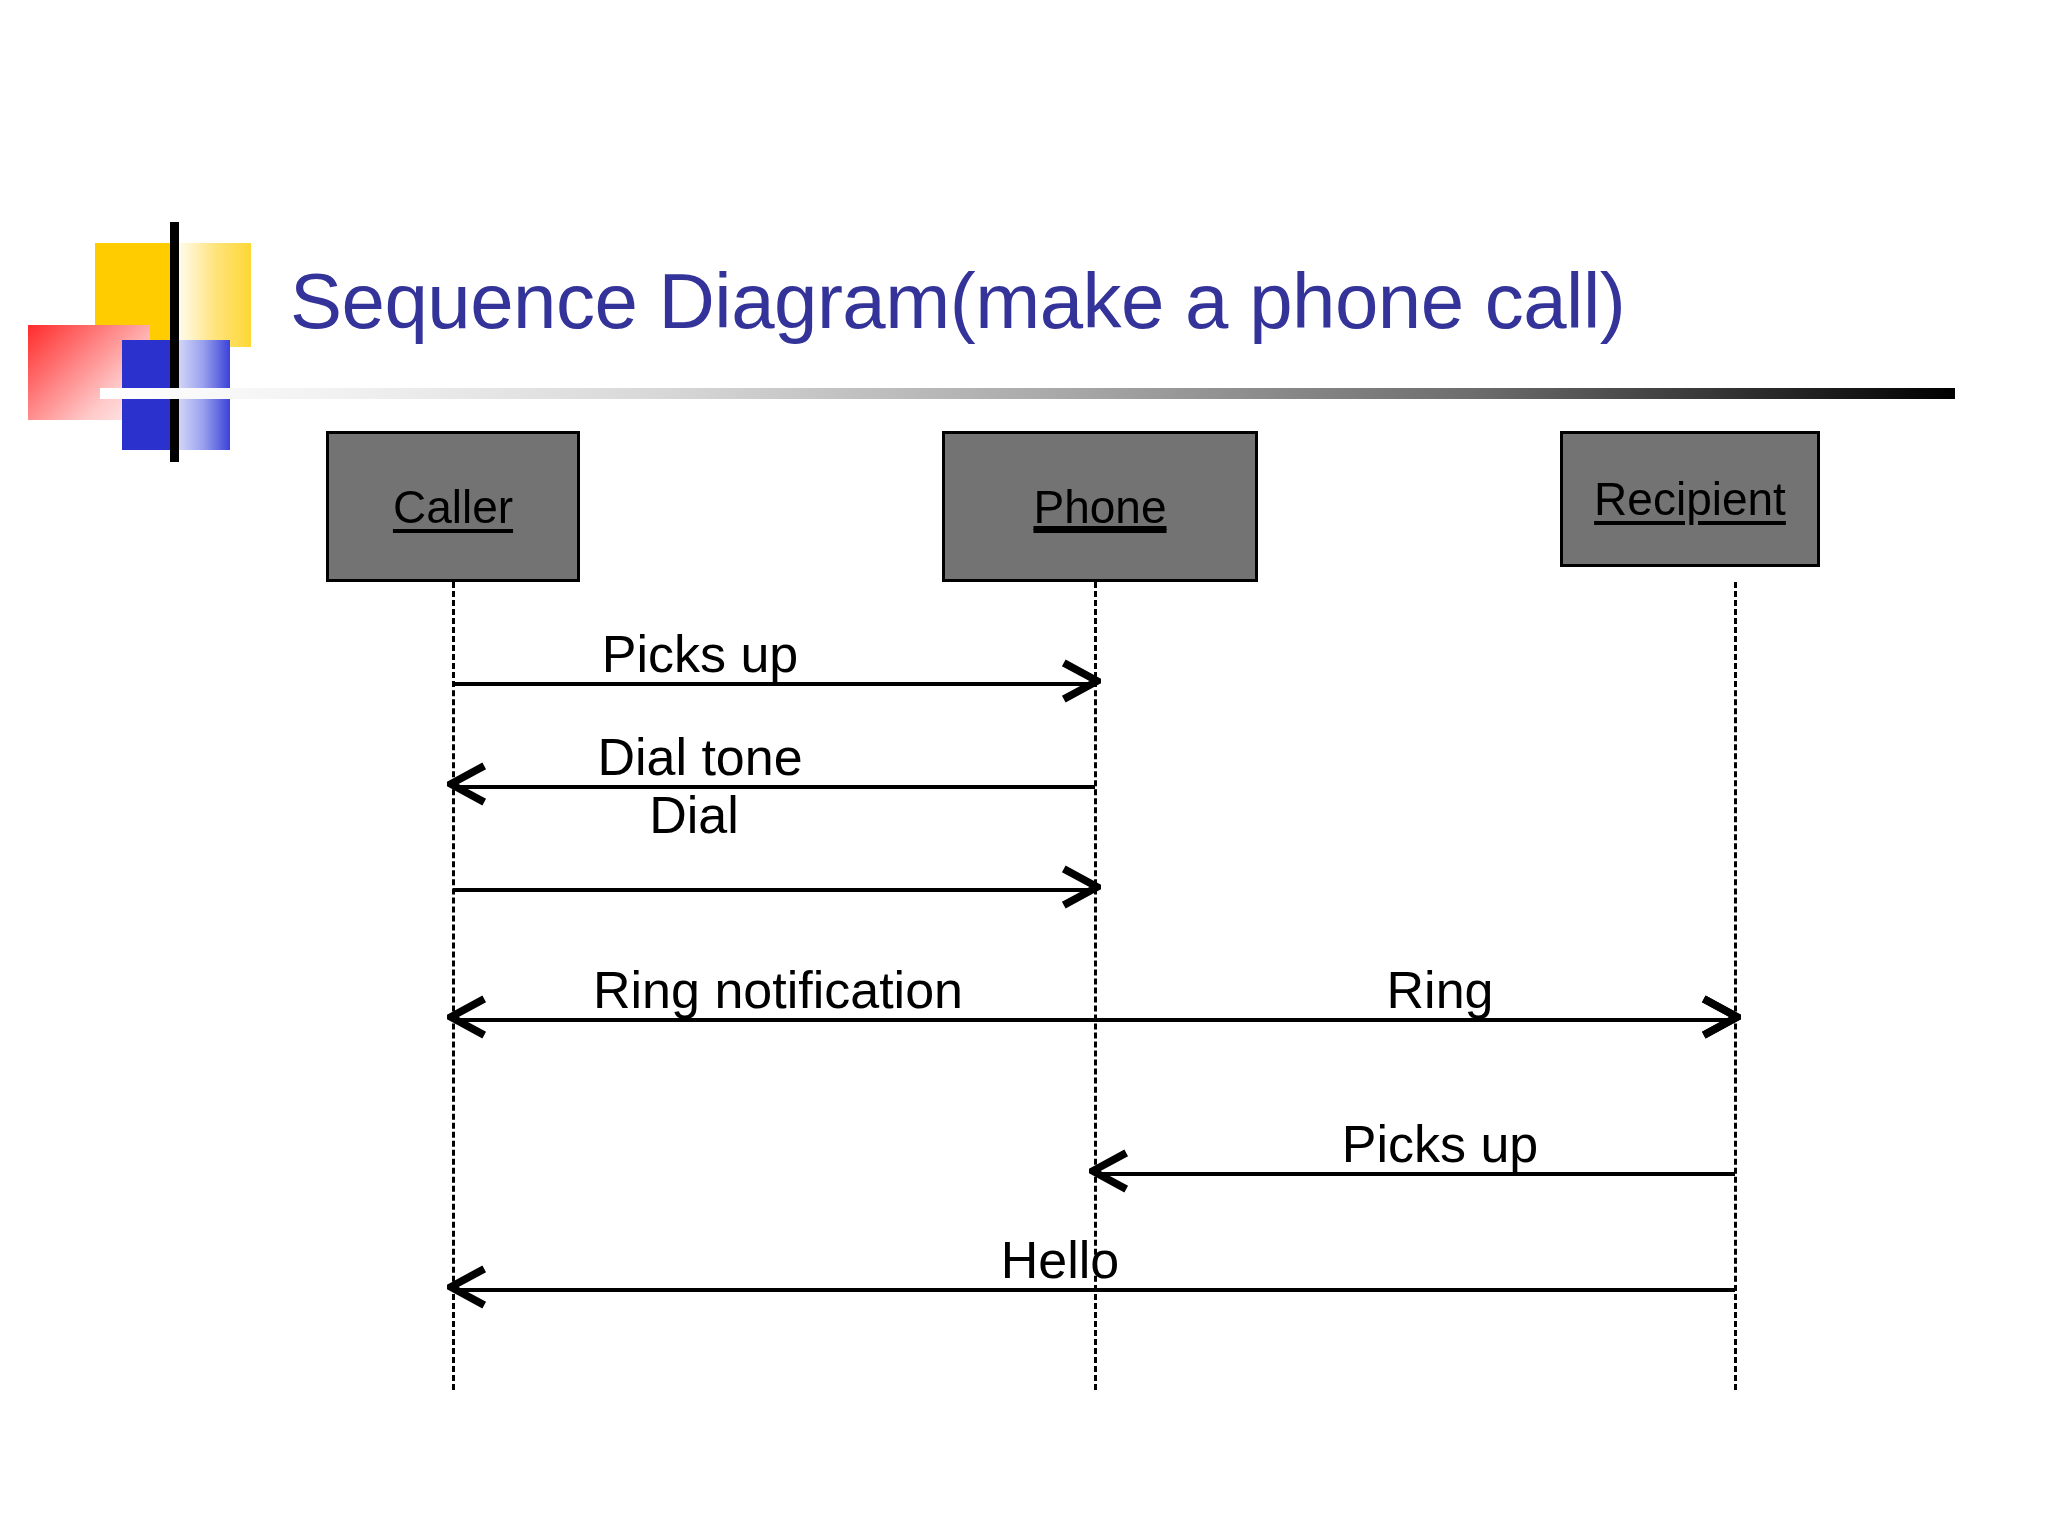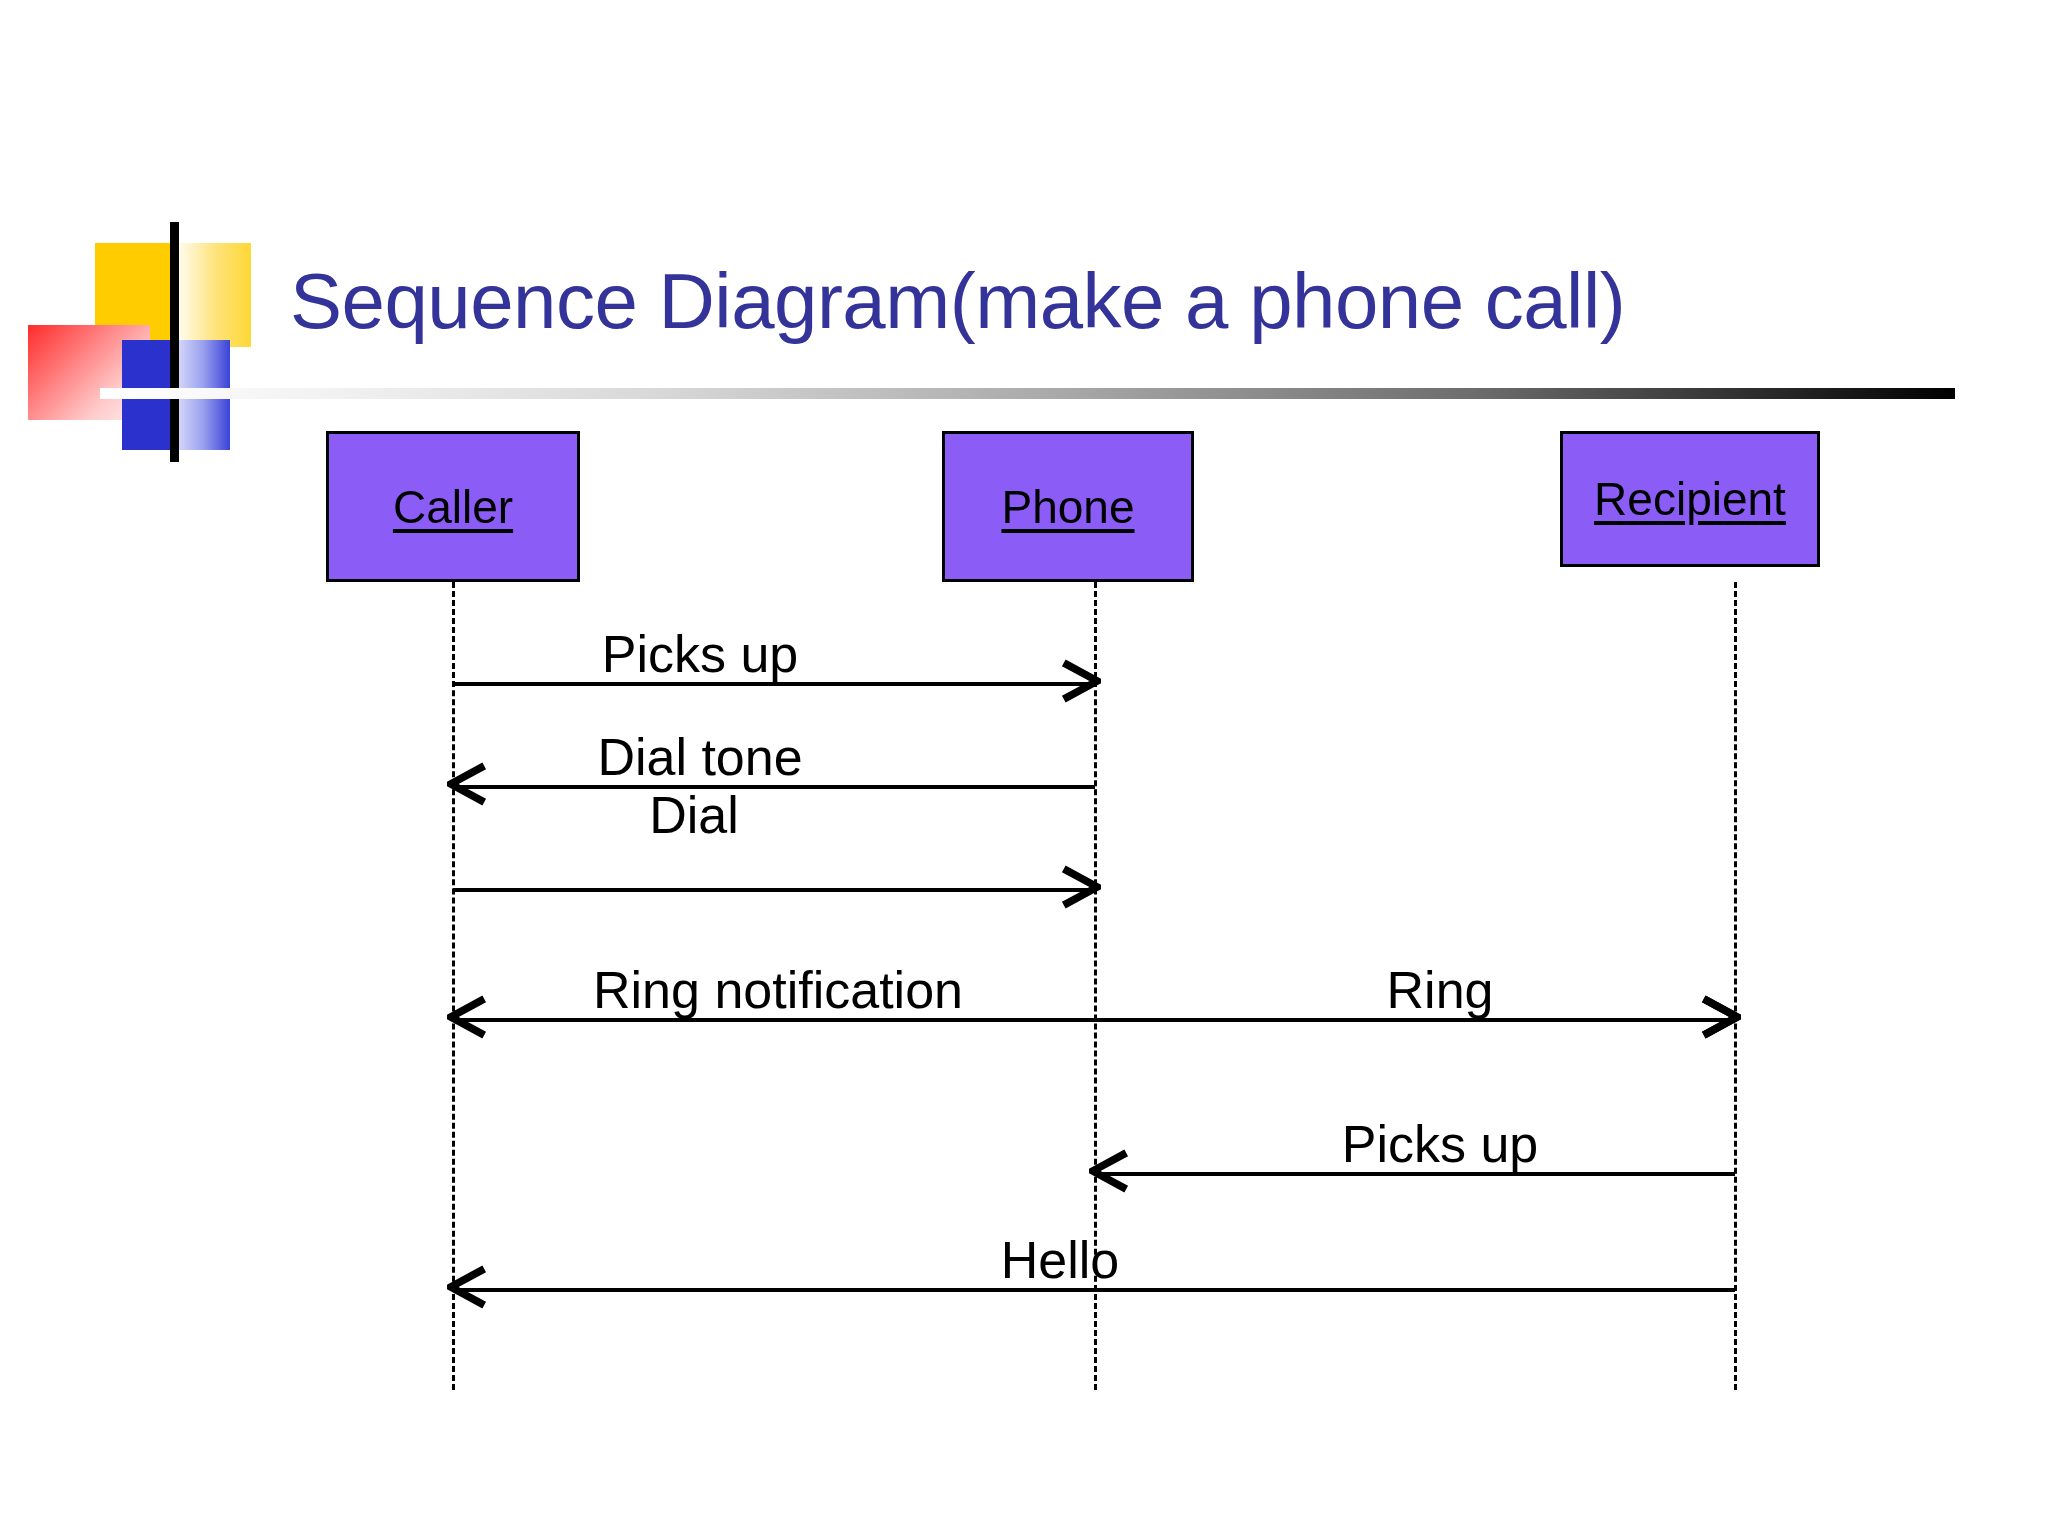--- a/index.html
+++ b/index.html
@@ -38,21 +38,21 @@
   .rule{
     position:absolute;left:100px;top:388px;width:1855px;height:11px;
     background:linear-gradient(to right,#ffffff 0%,#f2f2f2 12%,#d8d8d8 30%,#a8a8a8 52%,#6d6d6d 74%,#2a2a2a 90%,#000000 100%);
   }
 
   
   #diagram{position:absolute;left:0;top:0;width:2048px;height:1536px;}
   .lifebox{
     position:absolute;
     border:3px solid #000000;
-    background:#8b5cf6;
+    background:#737373;
     box-sizing:border-box;
     display:flex;align-items:center;justify-content:center;
   }
   .lifebox-label{
     font-size:46px;color:#000000;
     text-decoration:underline;
     text-underline-offset:6px;
     white-space:nowrap;
   }
   .lifeline{
@@ -88,21 +88,21 @@
 
   <div class="title">Sequence Diagram(make a phone call)</div>
 
   <div class="rule"></div>
 
   <div id="diagram">
       <div class="lifebox" style="left: 326px; top: 431px; width: 254px; height: 151px;">
         <span class="lifebox-label">Caller</span>
       </div>
       <div class="lifeline" style="left: 452px; top: 582px; height: 808px;"></div>
-      <div class="lifebox" style="left: 942px; top: 431px; width: 252px; height: 151px;">
+      <div class="lifebox" style="left: 942px; top: 431px; width: 316px; height: 151px; text-decoration: underline;">
         <span class="lifebox-label">Phone</span>
       </div>
       <div class="lifeline" style="left: 1094px; top: 582px; height: 808px;"></div>
       <div class="lifebox" style="left: 1560px; top: 431px; width: 260px; height: 136px;">
         <span class="lifebox-label">Recipient</span>
       </div>
       <div class="lifeline" style="left: 1734px; top: 582px; height: 808px;"></div>
       <div class="msg-line" style="left: 453px; top: 682px; width: 642px;"></div>
       <div class="arrow-head" style="left: 1061px; top: 659px;">
         <svg viewBox="0 0 40 46">

